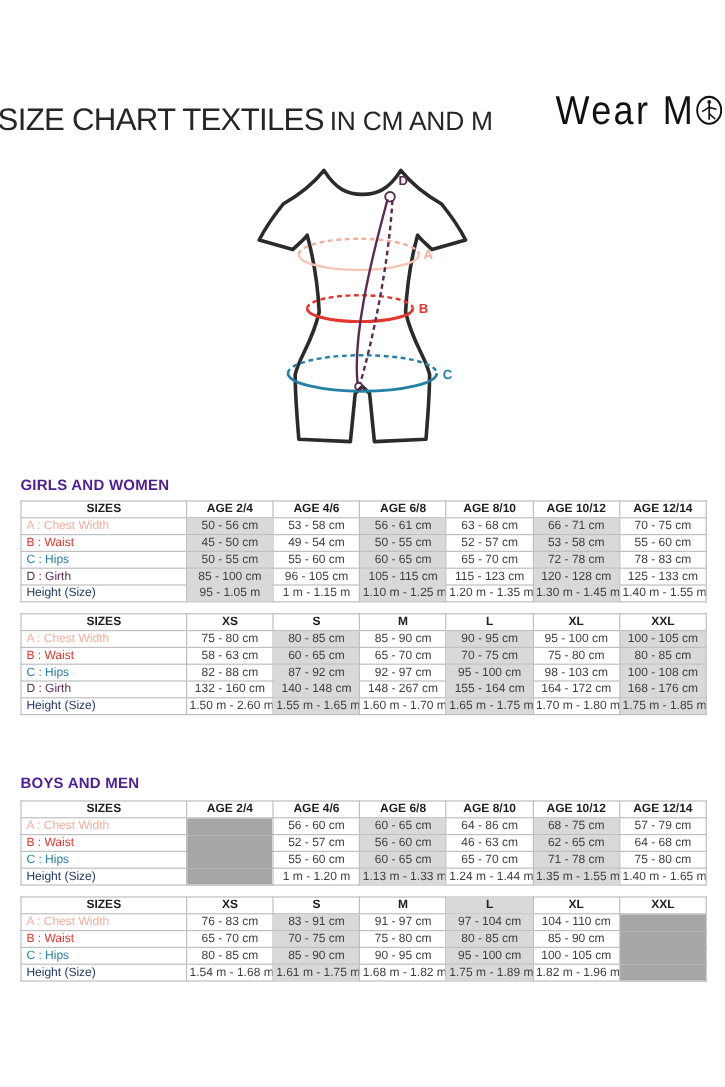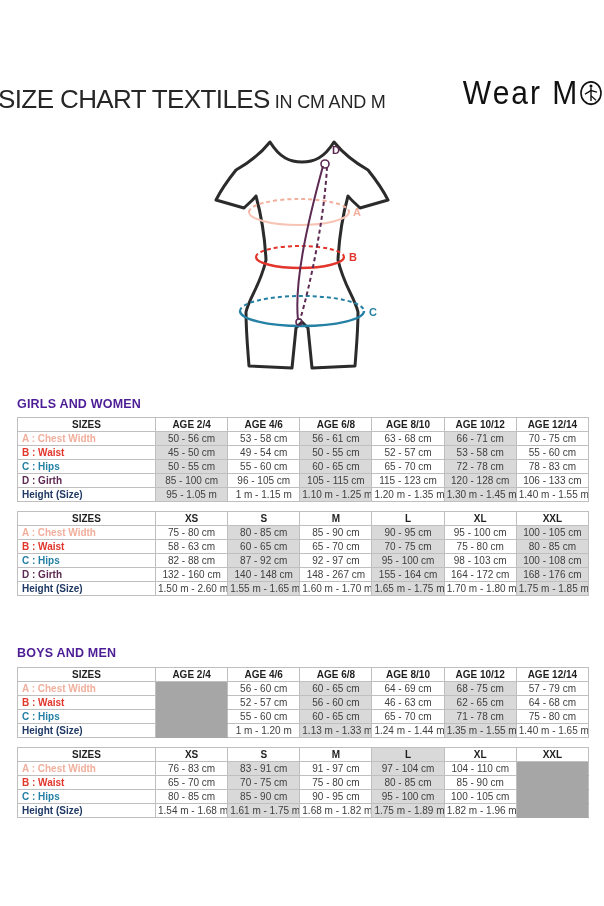--- a/index.html
+++ b/index.html
@@ -2,40 +2,40 @@
 <html style="--chest: #F2AF9D; --chest_light: #F6C3B4; --waist: #E2352B; --hips: #2580A5; --girth: #5C2A52; --height: #1F3864; --shade: #D9D9D9; --block: #A6A6A6; --border: #BFBFBF; --body_outline: #2B2B2B; --cell_text: #404040; --header_text: #1F1F1F;"><head>
 <meta charset="utf-8">
 <style>
   html,body{margin:0;padding:0;background:#fff;}
   .page{position:relative;width:604px;height:906px;background:#fff;overflow:hidden;
         font-family:"Liberation Sans",sans-serif;}
 
   
   .title-block{position:absolute;top:84px;left:-2px;white-space:nowrap;}
   .title-block h1{margin:0;font-size:26px;font-weight:500;color:#262626;letter-spacing:-0.6px;}
-  .title-block .subtitle{font-size:18px;font-weight:500;margin-left:5px;letter-spacing:-0.2px;}
+  .title-block .subtitle{font-size:22px;font-weight:500;margin-left:5px;letter-spacing:-0.2px;}
   .logo{position:absolute;top:74px;right:-8px;font-size:30px;color:#111;
         letter-spacing:2px;white-space:nowrap;transform:scaleY(1.12);transform-origin:top right;}
   .logo .logo-o{display:inline-block;width:24px;height:24px;vertical-align:-2px;}
 
   
   .figure{position:absolute;top:136px;left:202px;}
 
   
   .section-heading{position:absolute;left:17px;font-size:12.5px;font-weight:bold;
         color:#4c1d95;letter-spacing:0.2px;}
   .table-holder{position:absolute;left:17px;}
 
   table.size-table{border-collapse:collapse;table-layout:fixed;width:572px;
         font-size:10px;color:var(--cell_text);}
   table.size-table th,table.size-table td{border:1px solid var(--border);
         padding:0 2px;height:13px;line-height:12px;text-align:center;
         overflow:hidden;white-space:nowrap;}
   table.size-table th{font-weight:bold;color:var(--header_text);font-size:10px;}
-  table.size-table td.lbl{text-align:left;padding-left:4px;font-weight:bold;}
+  table.size-table td.lbl{text-align:left;padding-left:4px;font-weight:normal;}
   table.size-table td.shade,table.size-table th.shade{background:var(--shade);text-align:center;}
   table.size-table td.block{background:var(--block);
         border-top-color:var(--block);border-bottom-color:var(--block);}
 </style>
 </head>
 <body>
 
 <div class="page">
 
   <div class="title-block">
@@ -147,21 +147,21 @@
             <td class="shade">72 - 78 cm</td>
             <td>78 - 83 cm</td>
           </tr>
           <tr>
             <td class="lbl" style="color: rgb(92, 42, 82);">D : Girth</td>
             <td class="shade">85 - 100 cm</td>
             <td>96 - 105 cm</td>
             <td class="shade">105 - 115 cm</td>
             <td>115 - 123 cm</td>
             <td class="shade">120 - 128 cm</td>
-            <td>106 - 133 cm</td>
+            <td>125 - 133 cm</td>
           </tr>
           <tr>
             <td class="lbl" style="color: rgb(31, 56, 100);">Height (Size)</td>
             <td class="shade">95 - 1.05 m</td>
             <td>1 m - 1.15 m</td>
             <td class="shade">1.10 m - 1.25 m</td>
             <td>1.20 m - 1.35 m</td>
             <td class="shade">1.30 m - 1.45 m</td>
             <td>1.40 m - 1.55 m</td>
           </tr>
@@ -262,21 +262,21 @@
             <th>AGE 10/12</th>
             <th>AGE 12/14</th>
           </tr>
         </thead>
         <tbody>
           <tr>
             <td class="lbl" style="color: rgb(242, 175, 157);">A : Chest Width</td>
             <td class="block"></td>
             <td>56 - 60 cm</td>
             <td class="shade">60 - 65 cm</td>
-            <td>64 - 69 cm</td>
+            <td>64 - 86 cm</td>
             <td class="shade">68 - 75 cm</td>
             <td>57 - 79 cm</td>
           </tr>
           <tr>
             <td class="lbl" style="color: rgb(226, 53, 43);">B : Waist</td>
             <td class="block"></td>
             <td>52 - 57 cm</td>
             <td class="shade">56 - 60 cm</td>
             <td>46 - 63 cm</td>
             <td class="shade">62 - 65 cm</td>

